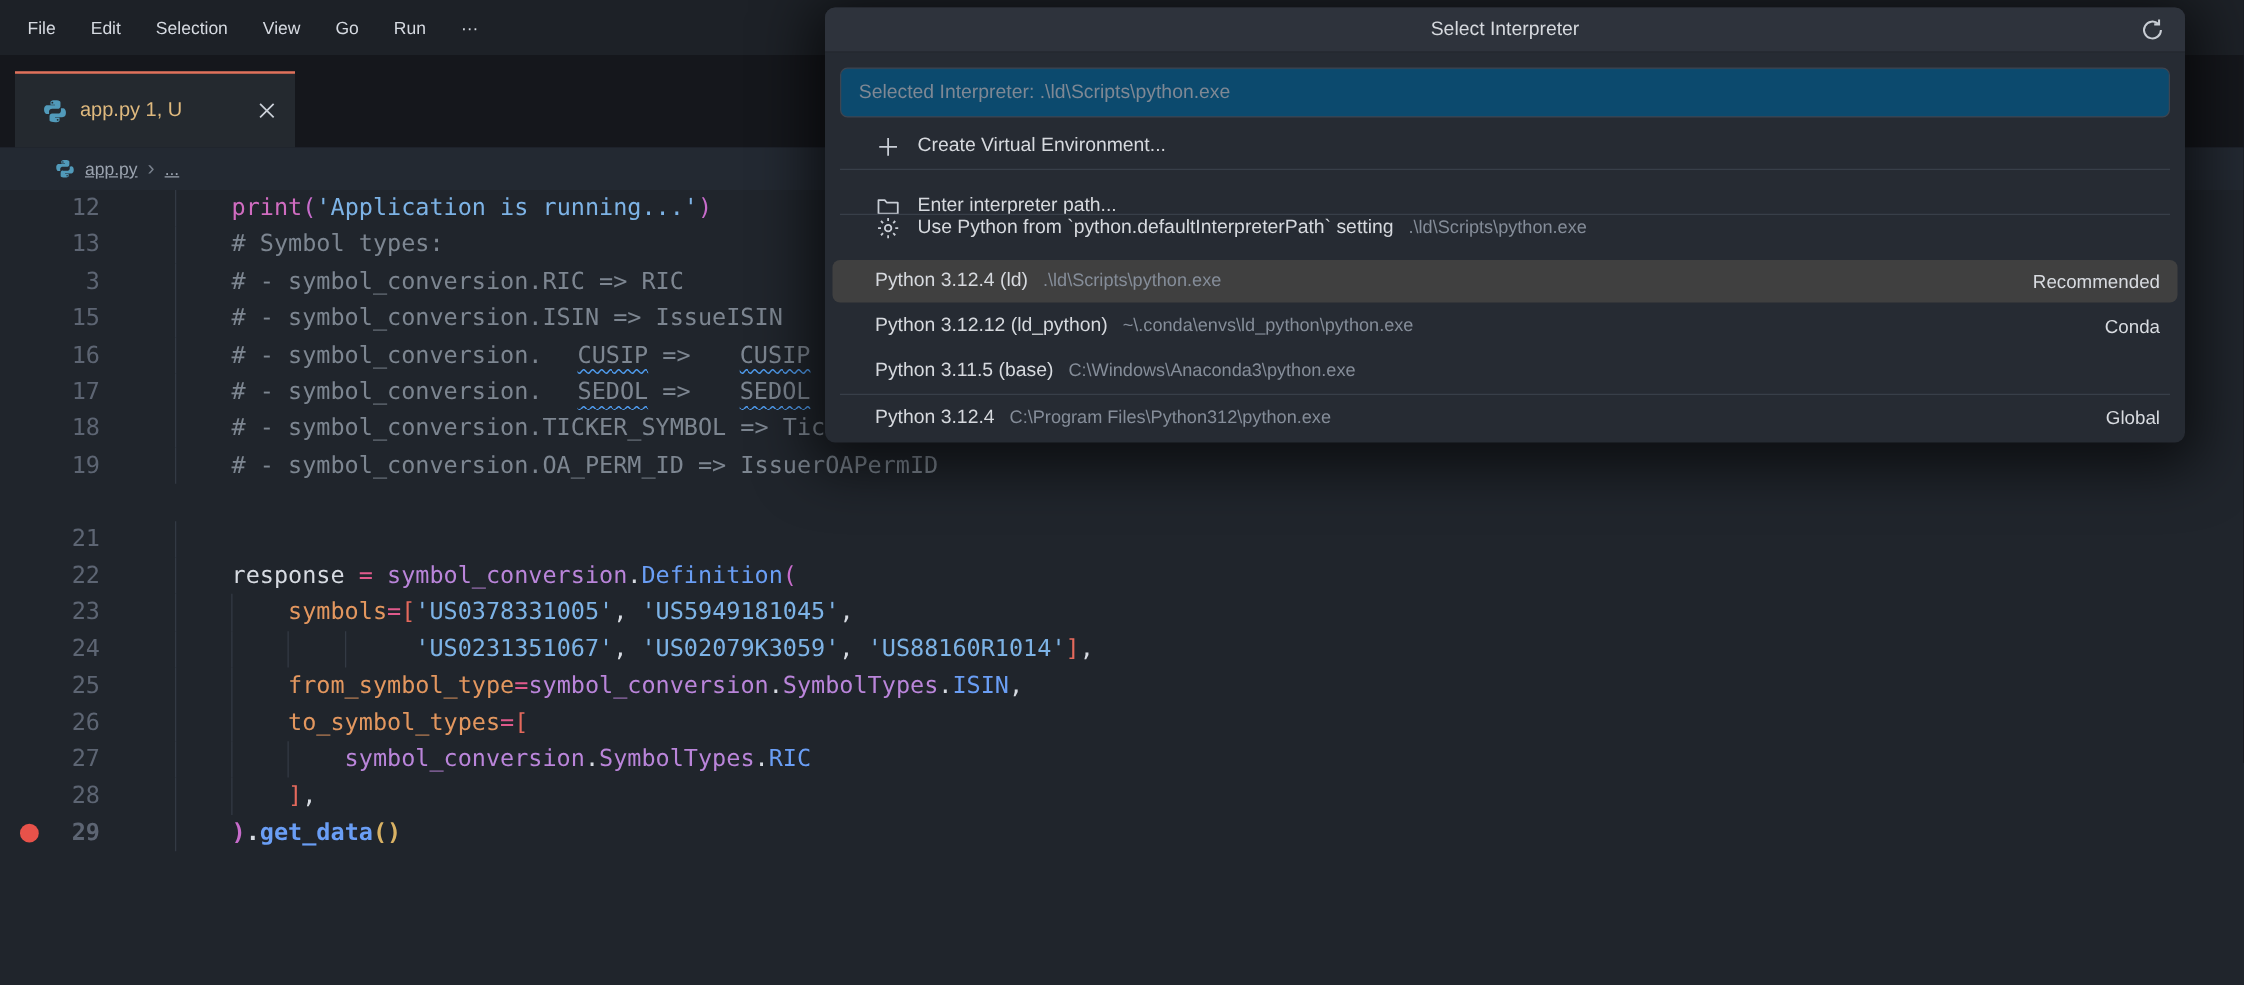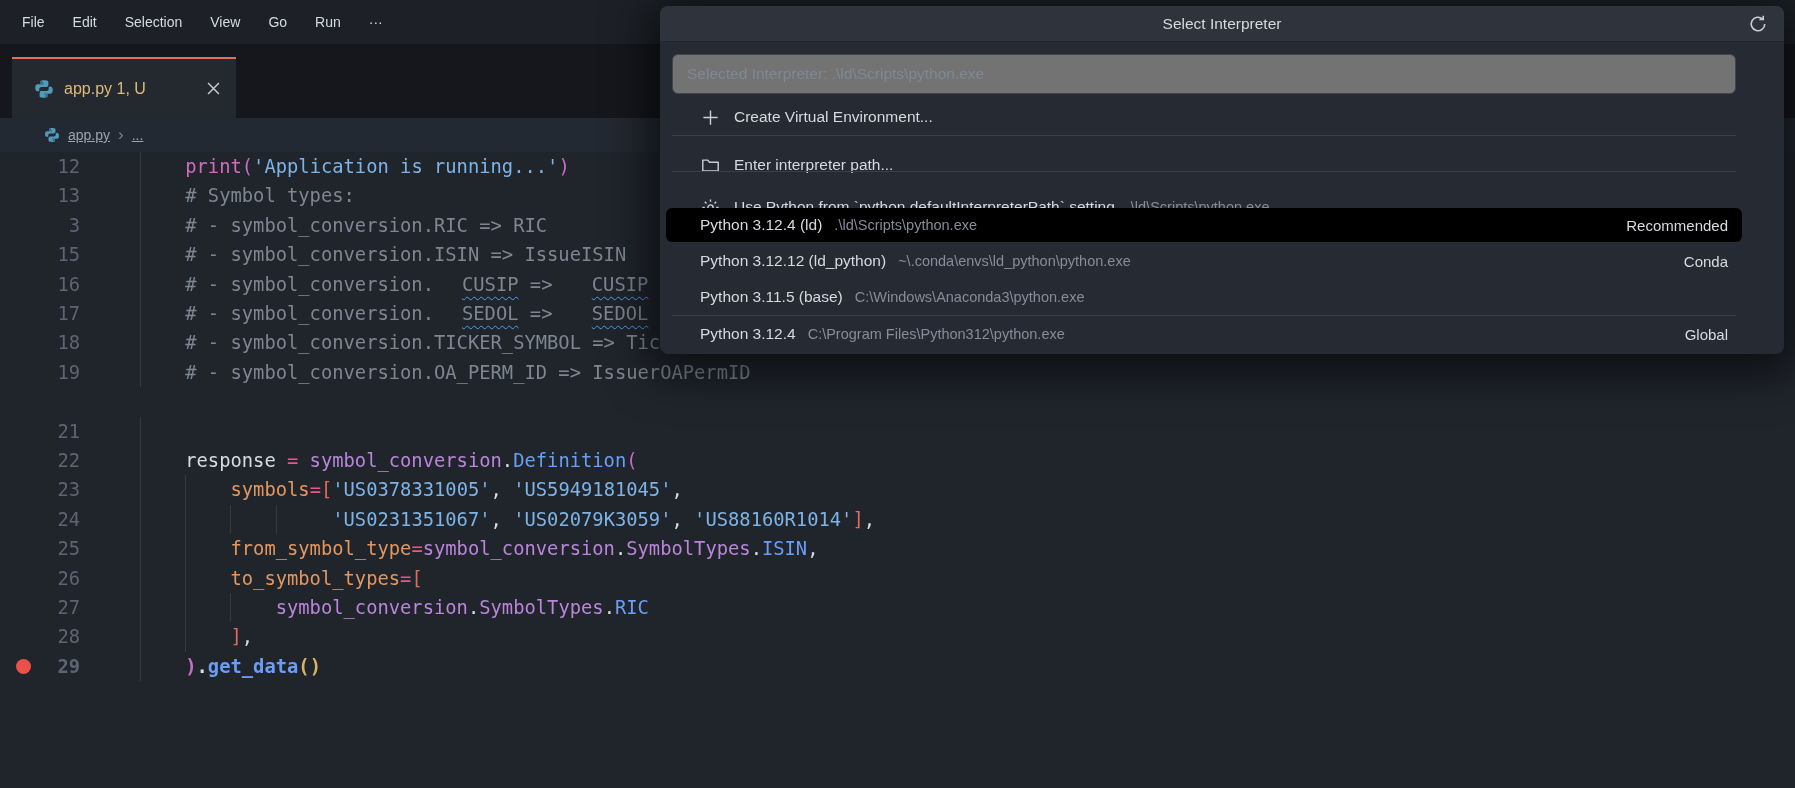--- a/index.html
+++ b/index.html
@@ -35,33 +35,33 @@
   .guide{position:absolute;top:0;width:1px;height:100%;background:#333a44;}
   .bp{position:absolute;left:16px;top:7px;width:15px;height:15px;border-radius:50%;
     background:#e8524a;}
   .tk-d{color:#d7dbe2}.tk-c{color:#7d8691}.tk-k{color:#d06cc0}.tk-m{color:#c76ccb}
   .tk-s{color:#7db3e6}.tk-o{color:#e05a8c}.tk-p{color:#e3975f}.tk-v{color:#ba85da}
   .tk-b{color:#6a9ef5}.tk-g{color:#d9b264}.tk-r{color:#e4695c}
   .tk-q{color:#7d8691;text-decoration:underline;text-decoration-style:wavy;
     text-decoration-color:#4f9df0;text-decoration-thickness:1px;text-underline-offset:5px;margin-left:28px;}
   
   #dialog{position:absolute;left:660px;top:6px;width:1088px;height:348px;background:#262b33;
-    border-radius:8px;box-shadow:0 8px 45px 12px rgba(0,0,0,.62);padding-left:36px;}
+    border-radius:8px;box-shadow:0 8px 45px 12px rgba(0,0,0,.62);}
   #dialog-title{position:absolute;left:0;top:0;width:100%;height:36px;background:#2e333c;
     border-radius:8px 8px 0 0;color:#d6d9de;font-size:15.5px;display:flex;
     align-items:center;justify-content:center;border-bottom:1px solid #21252b;box-sizing:border-box;}
   #refresh-btn{position:absolute;right:14px;top:6px;width:24px;height:24px;display:flex;
     align-items:center;justify-content:center;}
-  #qp-input{position:absolute;left:12px;top:48px;width:1064px;height:40px;background:#737373;
+  #qp-input{position:absolute;left:12px;top:48px;width:1064px;height:40px;background:#0c4a6e;
     border:1px solid #3e4551;border-radius:6px;box-sizing:border-box;color:#d6dae1;
     font-size:15.5px;padding:0 14px;font-family:"Liberation Sans",sans-serif;outline:none;}
   #qp-input::placeholder{color:#7f8894;opacity:1;}
   .qp-row{position:absolute;left:6px;width:1076px;height:34px;display:flex;align-items:center;
     box-sizing:border-box;padding:0 14px 0 34px;}
-  .qp-row.selected{background:#000000;border-radius:6px;}
+  .qp-row.selected{background:#404040;border-radius:6px;}
   .qp-icon{width:20px;height:20px;margin-right:14px;flex:0 0 auto;display:flex;
     align-items:center;justify-content:center;color:#c9ced6;}
   .qp-label{color:#d6d9de;font-size:15.5px;white-space:nowrap;}
   .qp-detail{color:#858d99;font-size:14.5px;margin-left:12px;white-space:nowrap;}
   .qp-badge{margin-left:auto;color:#d8dbe0;font-size:15px;white-space:nowrap;}
   .qp-sep{position:absolute;left:12px;width:1064px;height:1px;background:#383f49;}
 </style>
 </head>
 <body>
 
@@ -142,21 +142,21 @@
         <div class="qp-sep" style="top: 129px;"></div>
         <div class="qp-row" style="top: 142px;">
           <span class="qp-icon">
             <svg width="19" height="19" viewBox="0 0 16 16">
               <path d="M1.5 3.5h4.2l1.5 1.7h7.3v7.3H1.5z" fill="none" stroke="#c9ced6" stroke-width="1.2" stroke-linejoin="round"></path>
             </svg>
           </span>
           <span class="qp-label">Enter interpreter path...</span>
         </div>
         <div class="qp-sep" style="top: 165px;"></div>
-        <div class="qp-row" style="top: 184px;">
+        <div class="qp-row" style="top: 159px;">
           <span class="qp-icon">
             <svg width="19" height="19" viewBox="0 0 16 16">
               <g fill="none" stroke="#c9ced6" stroke-width="1.2">
                 <circle cx="8" cy="8" r="2.2"></circle>
                 <path d="M8 1.2v2M8 12.8v2M1.2 8h2M12.8 8h2M3.2 3.2l1.4 1.4M11.4 11.4l1.4 1.4M12.8 3.2l-1.4 1.4M4.6 11.4l-1.4 1.4"></path>
               </g>
             </svg>
           </span>
           <span class="qp-label">Use Python from `python.defaultInterpreterPath` setting</span>
           <span class="qp-detail">.\ld\Scripts\python.exe</span>

